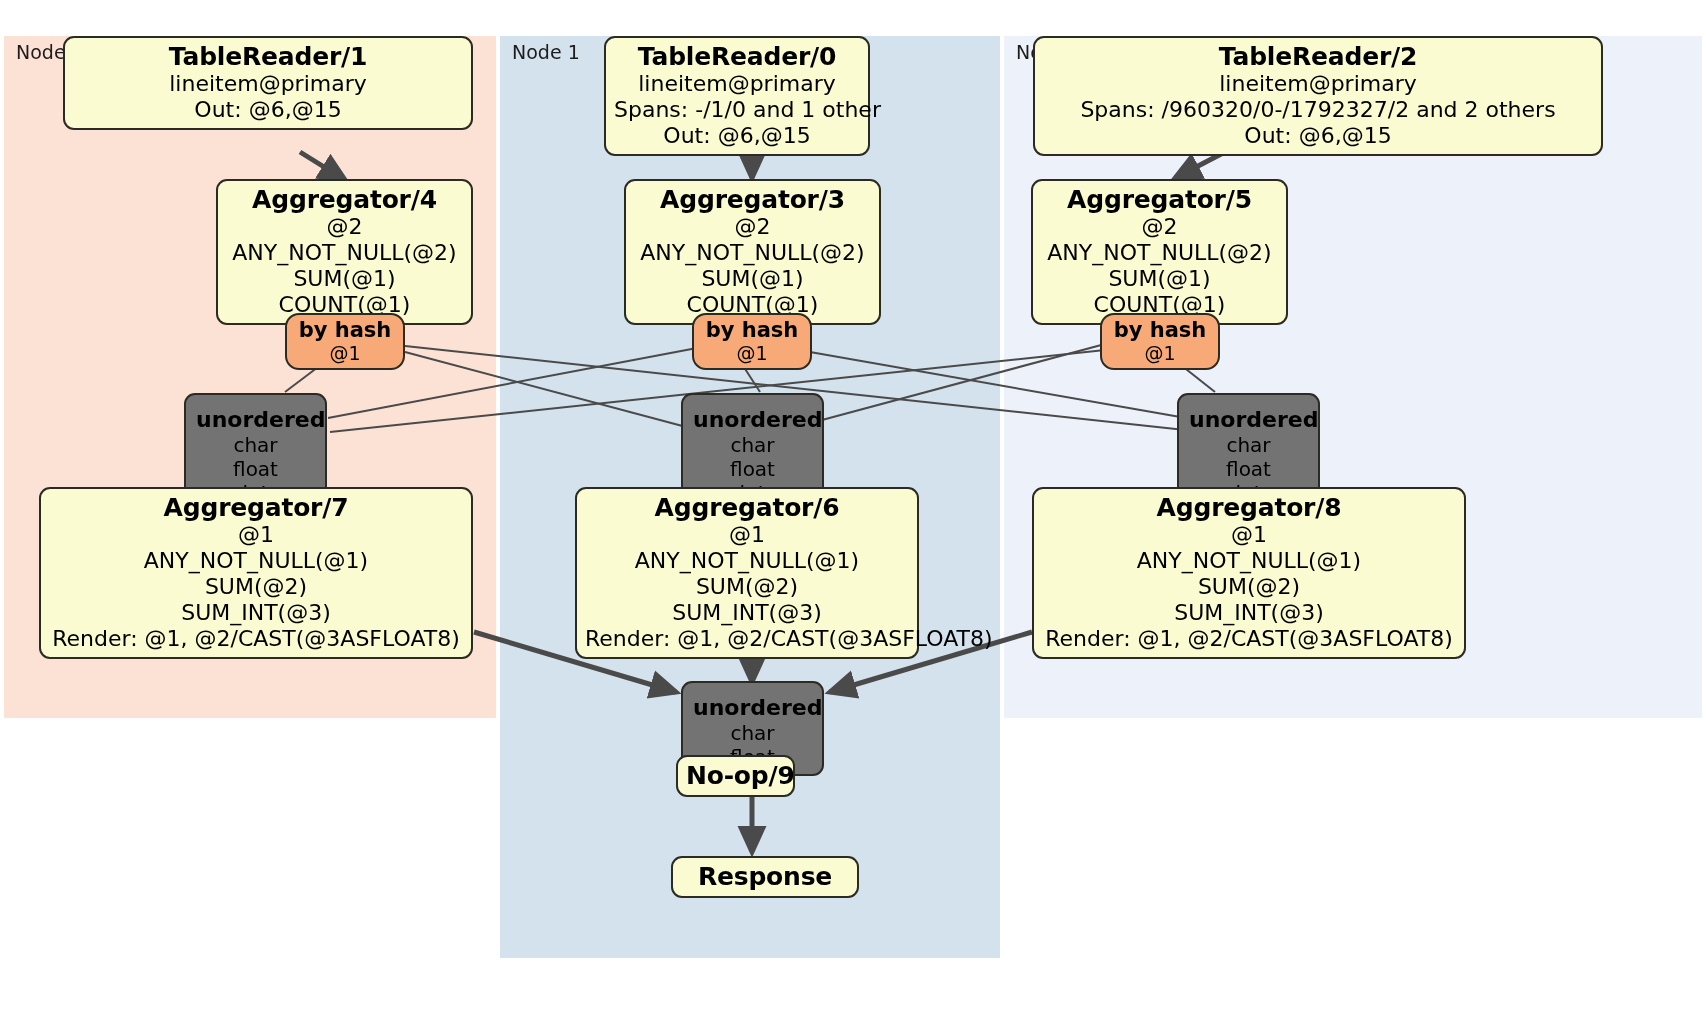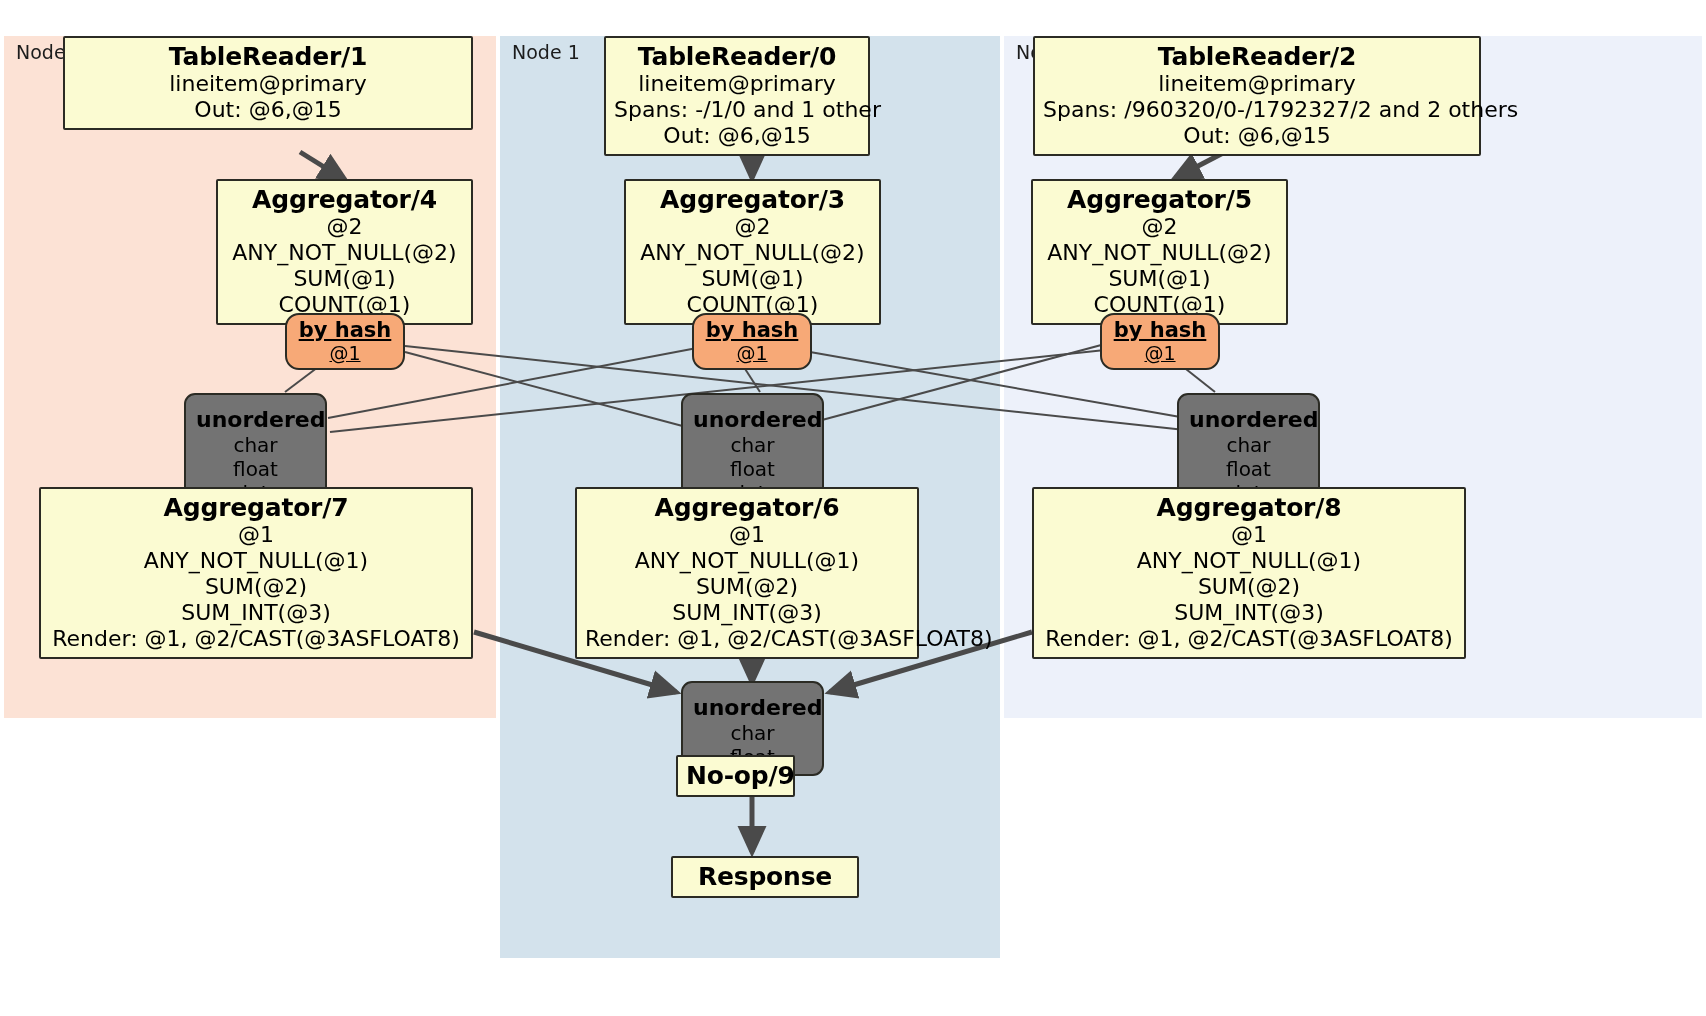--- a/index.html
+++ b/index.html
@@ -43,21 +43,21 @@
     height: 1016px;
     pointer-events: none;
   }
 
   
   .proc {
     position: absolute;
     box-sizing: border-box;
     background: #fbfbd2;
     border: 2px solid #2b2b24;
-    border-radius: 2px;
+    border-radius: 11px;
     text-align: center;
     color: #000;
     padding: 4px 8px 5px 8px;
     line-height: 1.175;
     white-space: nowrap;
   }
   .proc .ttl {
     font-weight: bold;
     font-size: 25px;
     letter-spacing: -0.2px;
@@ -74,21 +74,20 @@
     position: absolute;
     box-sizing: border-box;
     background: #f7a977;
     border: 2px solid #2b2b24;
     border-radius: 14px;
     text-align: center;
     color: #000;
     padding: 3px 10px 4px 10px;
     line-height: 1.16;
     white-space: nowrap;
-    text-decoration: underline;
   }
   .router .ttl {
     font-weight: bold;
     font-size: 21px;
   }
   .router .ln {
     font-size: 19px;
   }
 
   
@@ -173,21 +172,21 @@
     <div class="ln">Out: @6,@15</div>
   </div>
 
   <div class="proc" style="left:604px; top:36px; width:266px;">
     <div class="ttl">TableReader/0</div>
     <div class="ln">lineitem@primary</div>
     <div class="ln">Spans: -/1/0 and 1 other</div>
     <div class="ln">Out: @6,@15</div>
   </div>
 
-  <div class="proc" style="left:1033px; top:36px; width:448px;">
+  <div class="proc" style="left:1033px; top:36px; width:570px;">
     <div class="ttl">TableReader/2</div>
     <div class="ln">lineitem@primary</div>
     <div class="ln">Spans: /960320/0-/1792327/2 and 2 others</div>
     <div class="ln">Out: @6,@15</div>
   </div>
 
   <div class="proc" style="left:216px; top:179px; width:257px;">
     <div class="ttl">Aggregator/4</div>
     <div class="ln">@2</div>
     <div class="ln">ANY_NOT_NULL(@2)</div>

